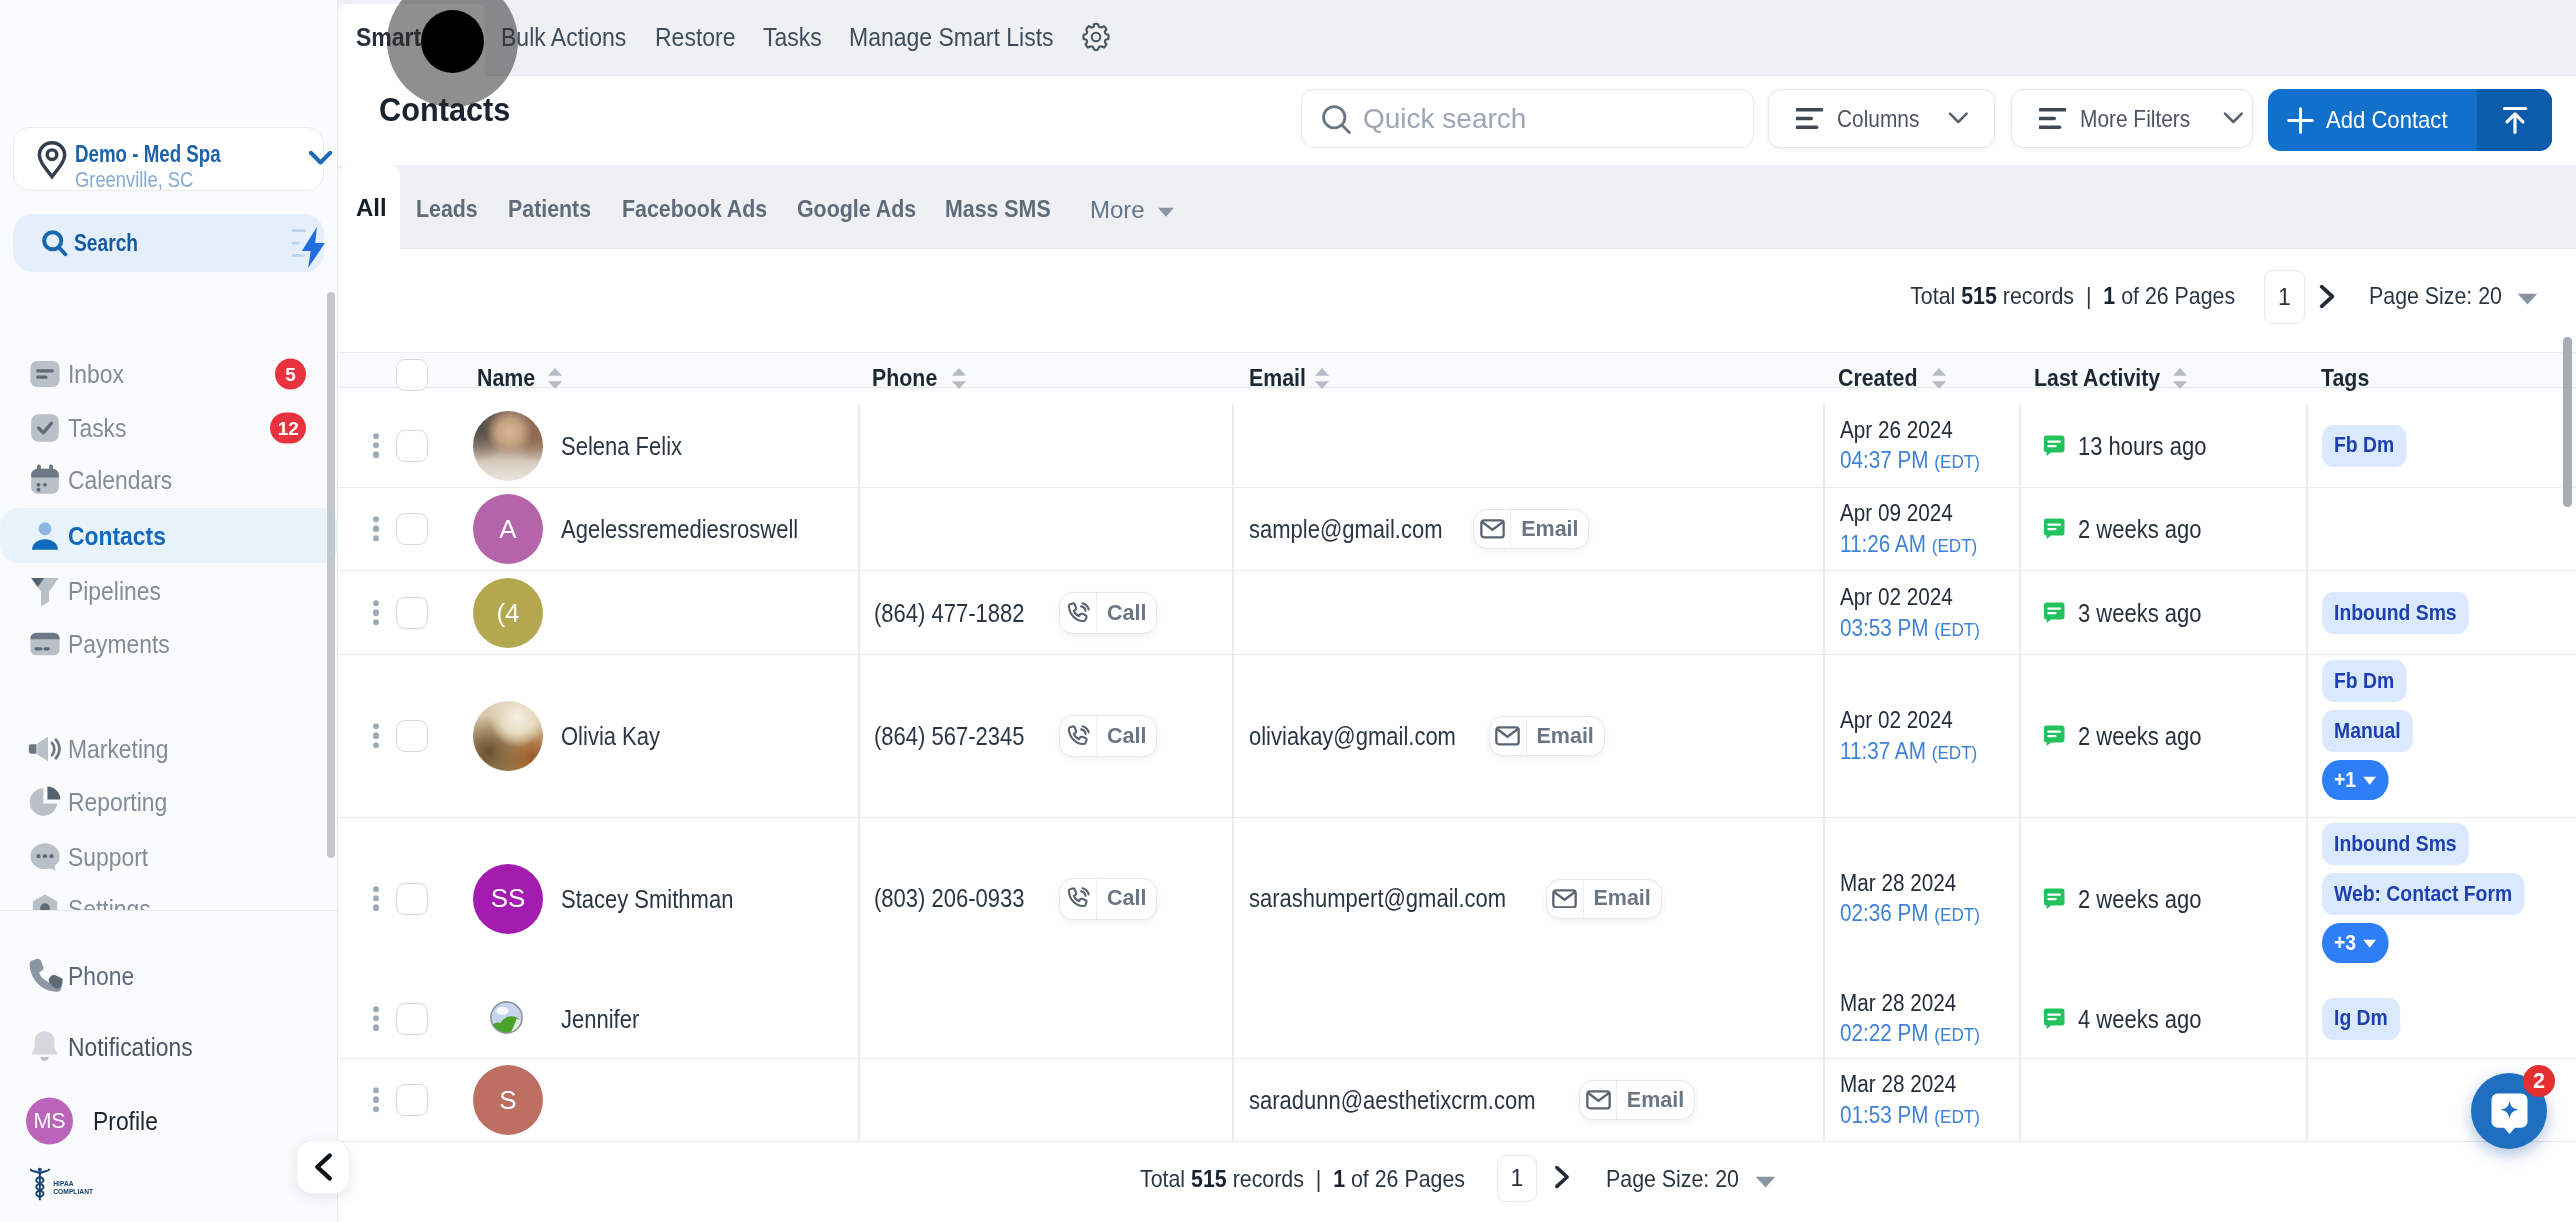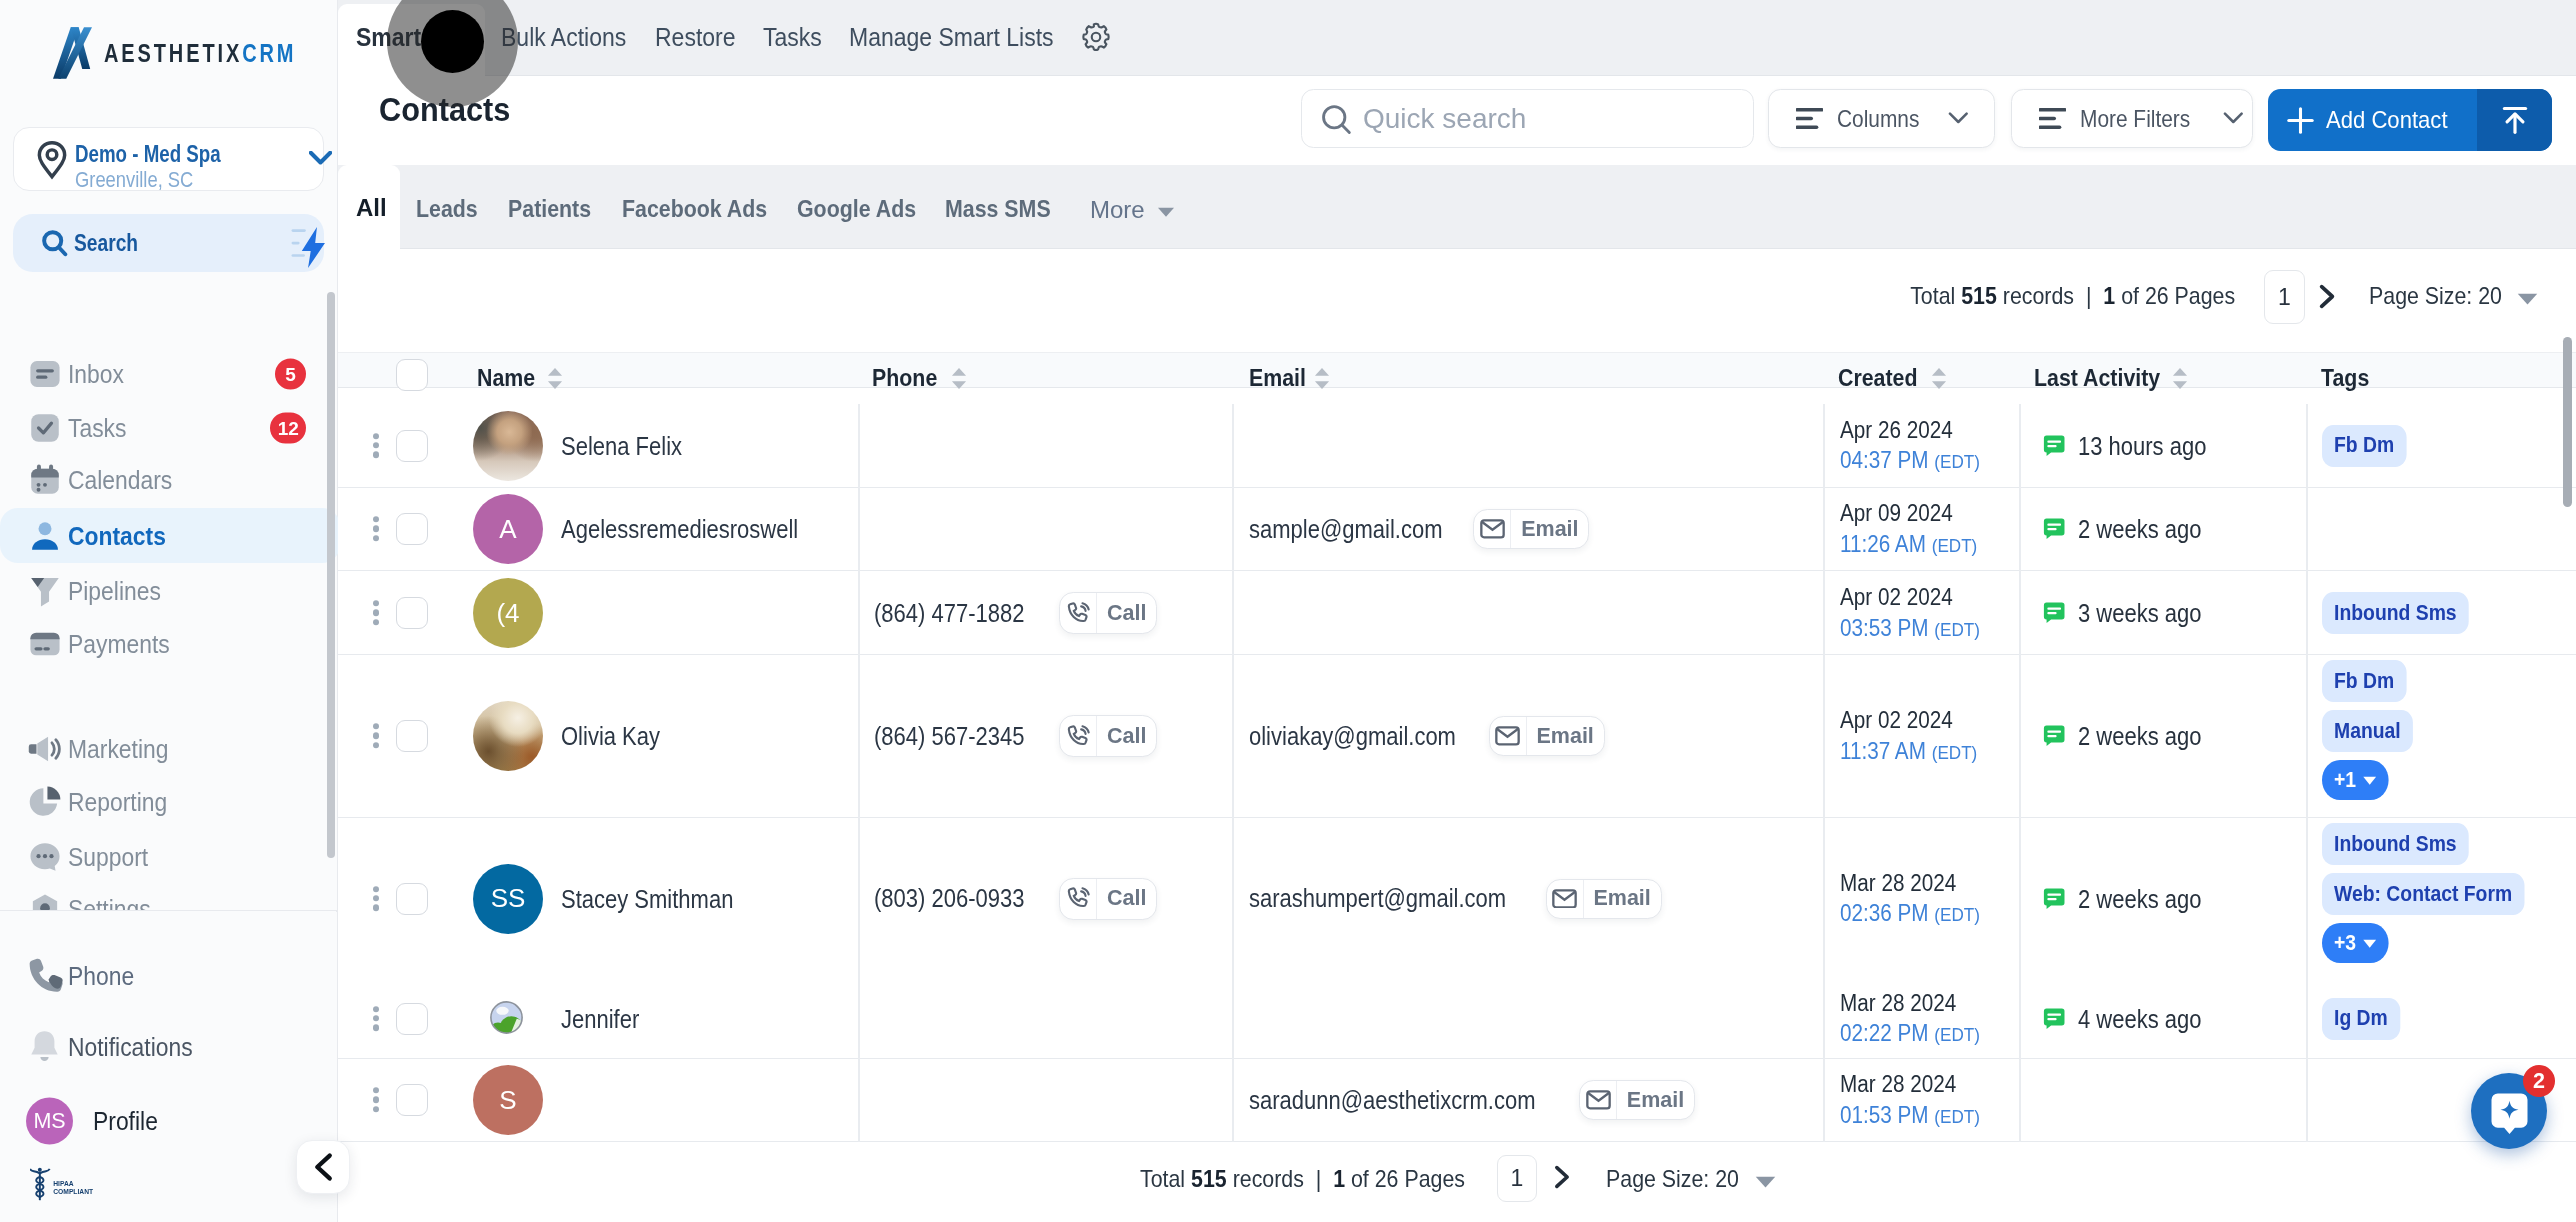--- a/index.html
+++ b/index.html
@@ -86,38 +86,20 @@
 .nchip svg{margin-left:7.2px;}
 
 #footer{position:absolute;left:338px;top:1142px;right:0;height:81px;background:#fff;}
 #chatbtn{position:absolute;left:2471px;top:1073px;width:76px;height:76px;border-radius:50%;background:#1e6fc0;box-shadow:0 5.4px 16px rgba(20,80,160,.35);display:flex;align-items:center;justify-content:center;z-index:40;}
 #chatbadge{position:absolute;left:2523px;top:1065px;width:32px;height:32px;border-radius:50%;background:#e32f2f;color:#fff;font-size:21.5px;font-weight:bold;display:flex;align-items:center;justify-content:center;z-index:41;}
 #mainscroll{position:absolute;left:2563px;top:337px;width:9px;height:170px;border-radius:5.4px;background:#a7adb5;z-index:45;}
 </style>
 </head>
 <body>
 <div id="sidebar">
-  <div id="logo">
-    <svg width="39" height="52" viewBox="0 0 44 58">
-      <defs>
-        <linearGradient id="lg1" x1="0" y1="0" x2="0" y2="1">
-          <stop offset="0" stop-color="#2e86c9"></stop>
-            <stop offset="1" stop-color="#0a3a66"></stop>
-        </linearGradient>
-        <linearGradient id="lg2" x1="0" y1="0" x2="0" y2="1">
-          <stop offset="0" stop-color="#3a8fd0"></stop>
-            <stop offset="1" stop-color="#0d426f"></stop>
-        </linearGradient>
-      </defs>
-      <polygon points="20,0 29,0 9,58 0,58" fill="url(#lg1)"></polygon>
-      <polygon points="20,0 29,0 42,47 33,47" fill="url(#lg1)"></polygon>
-      <polygon points="6,58 15,58 44,0 35,0" fill="url(#lg2)"></polygon>
-    </svg>
-    <div id="logotext">AESTHETIX<b>CRM</b></div>
-  </div>
   <div id="loccard">
     <svg class="abs" style="left:21.5px;top:11.6px" width="32" height="40" viewBox="0 0 24 30">
       <path d="M12 2 C6.6 2 2.5 6.2 2.5 11.4 C2.5 15 5 18.6 12 27.5 C19 18.6 21.5 15 21.5 11.4 C21.5 6.2 17.4 2 12 2 Z" fill="none" stroke="#333f4d" stroke-width="2.6"></path>
       <circle cx="12" cy="11" r="3.6" fill="none" stroke="#333f4d" stroke-width="2.6"></circle>
     </svg>
     <div id="loctitle">Demo - Med Spa</div>
     <div id="locsub">Greenville, SC</div>
     <svg class="abs" style="left:295px;top:23px" width="23" height="15" viewBox="0 0 26 17">
         <path d="M2 2 L13 13 L24 2" fill="none" stroke="#1b6bb5" stroke-width="4.6" stroke-linecap="round" stroke-linejoin="round"></path>
       </svg>
@@ -521,21 +503,21 @@
   </div>
 </div>
 
 <div class="row" style="top:818px;height:162px;">
   <div class="dots">
       <i></i>
       <i></i>
       <i></i>
     </div>
     <div class="rcheck"></div>
-  <div class="avatar" style="background:#0369a1;">SS</div>
+  <div class="avatar" style="background:#a21caf;">SS</div>
   <div class="rname">Stacey Smithman</div>
   <div class="cellphone">
       <div class="ptxt">(803) 206-0933</div>
     <div class="pillbtn" style="margin-left:14.3px;">
       <div class="seg">
           <svg width="23" height="23" viewBox="0 0 26 26">
             <path d="M3.6 2.6 l2.8-1 c1-.3 2 .2 2.4 1.2 l1.4 3.7 c.3.9 0 1.9-.8 2.4 l-1.7 1.1 c1 2.8 3.1 4.9 5.9 5.9 l1.1-1.7 c.5-.8 1.5-1.1 2.4-.8 l3.7 1.4 c1 .4 1.5 1.4 1.2 2.4 l-1 2.8 c-.3 1-1.3 1.6-2.3 1.5 C10.2 21.9 3.1 14.8 2.1 5 2 3.9 2.6 2.9 3.6 2.6 Z" fill="none" stroke="#5b6472" stroke-width="2.4"></path>
             <path d="M16 5 a6 6 0 0 1 5 5 M17.5 1.5 a9.5 9.5 0 0 1 7 7" fill="none" stroke="#5b6472" stroke-width="2.4" stroke-linecap="round"></path>
           </svg>
         </div>

